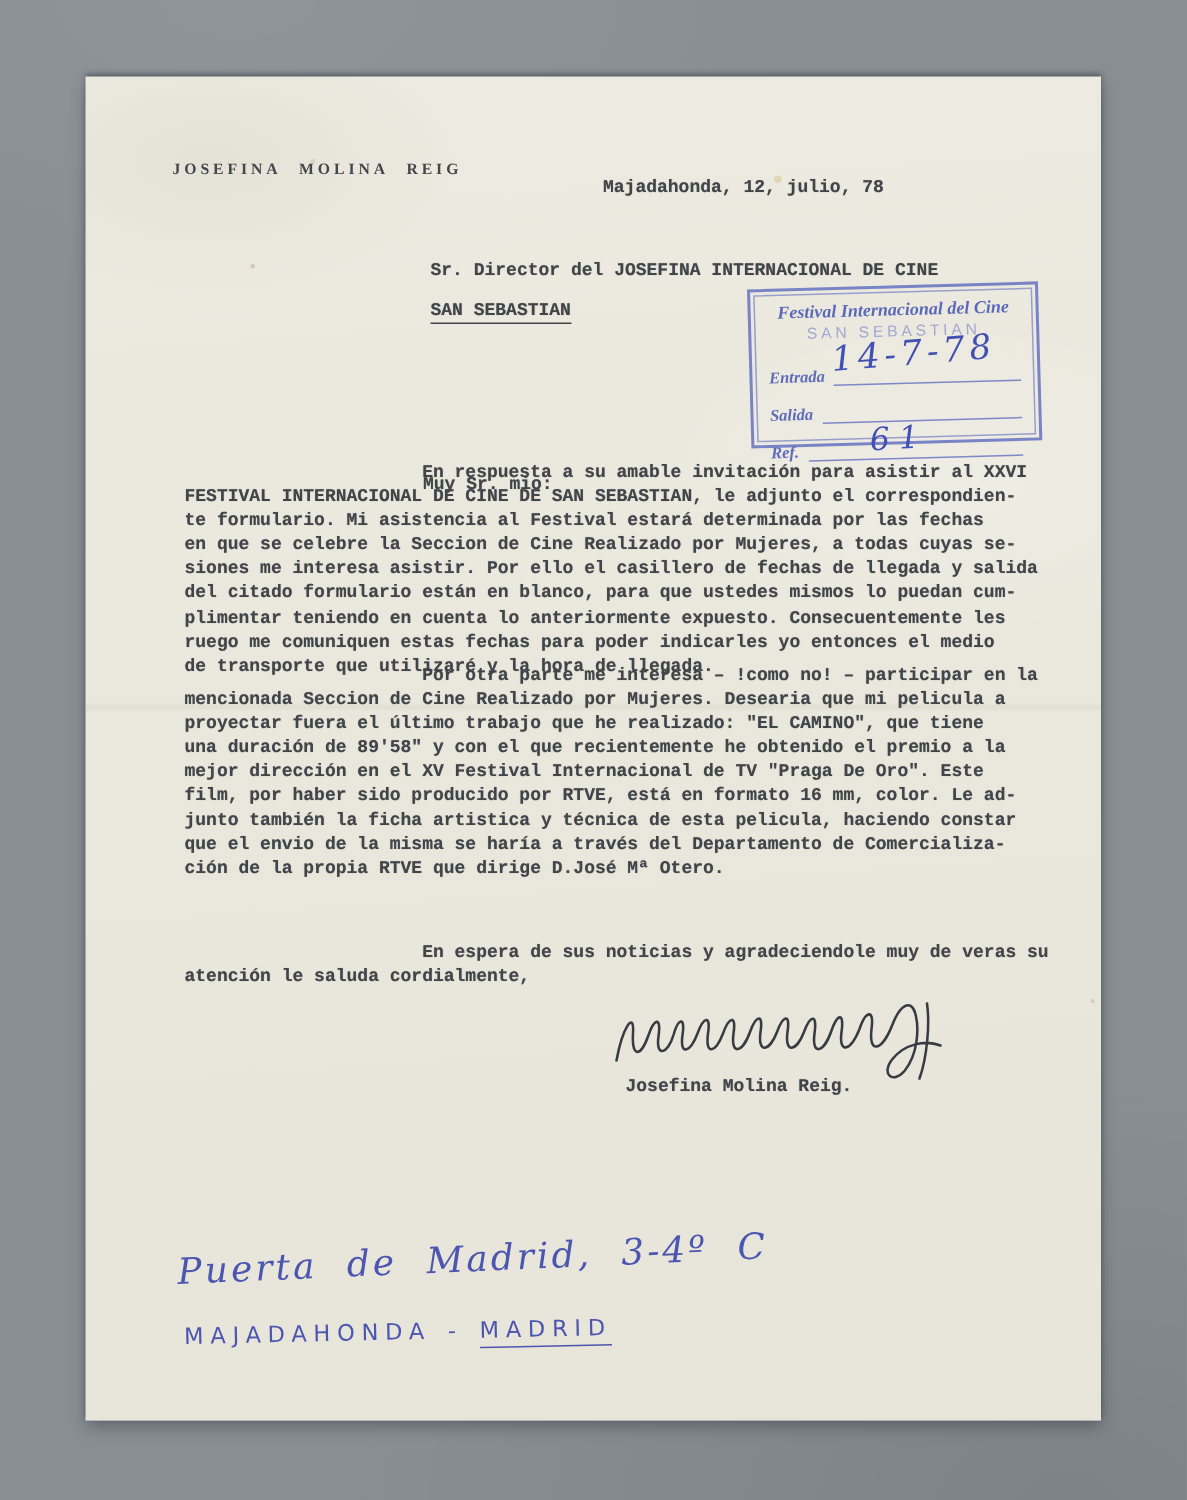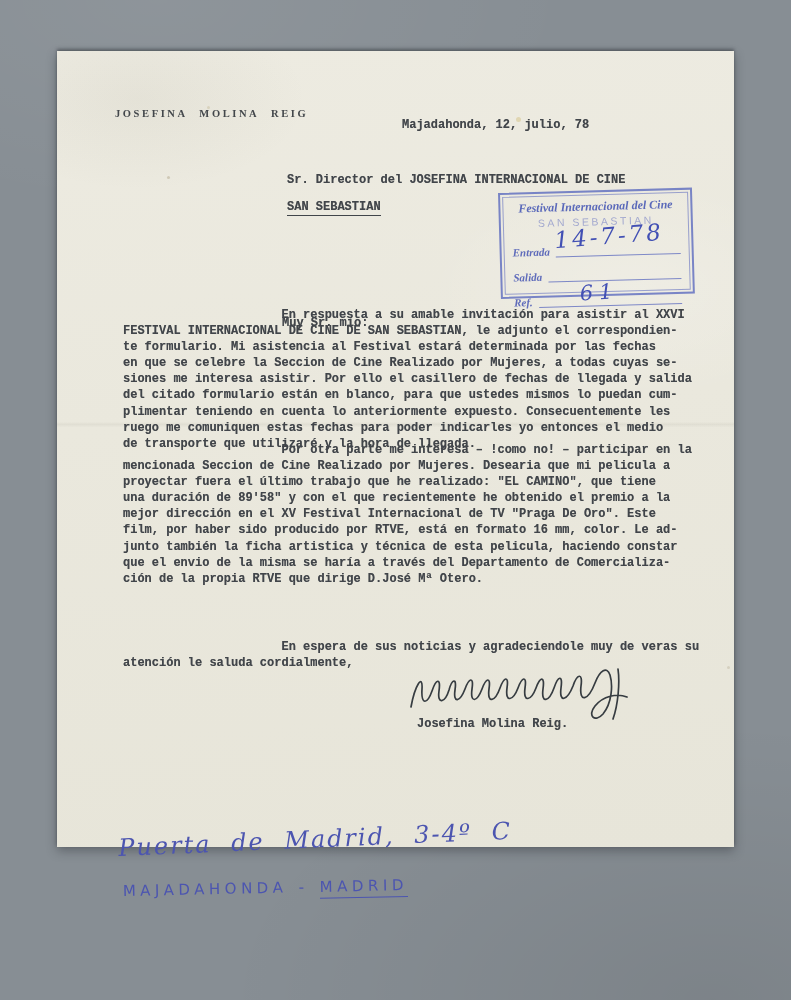--- a/index.html
+++ b/index.html
@@ -6,21 +6,21 @@
   body{
     width:791px;height:1000px;
     background:#878e94;
     background-image:
       radial-gradient(ellipse 600px 300px at 20% 0%, rgba(255,255,255,0.06), transparent 70%),
       radial-gradient(ellipse 700px 400px at 90% 100%, rgba(0,0,0,0.08), transparent 70%);
     position:relative;overflow:hidden;
     font-family:"Liberation Sans", sans-serif;
   }
   .paper{
-    position:absolute;left:57px;top:51px;width:677px;height:796px;
+    position:absolute;left:57px;top:51px;width:677px;height:896px;
     background:
       radial-gradient(ellipse 260px 140px at 12% 6%, rgba(120,115,95,0.07), transparent 65%),
       radial-gradient(ellipse 300px 160px at 85% 30%, rgba(255,255,255,0.18), transparent 70%),
       linear-gradient(to bottom, transparent 46.6%, rgba(95,92,78,0.07) 46.9%, transparent 47.3%),
       linear-gradient(176deg, #edebe1 0%, #eae8dd 45%, #e7e5d9 100%);
     box-shadow: 0 -2px 3px rgba(25,30,35,0.40), 0 4px 10px rgba(25,30,35,0.35);
   }
   .specks{
     position:absolute;left:150px;top:55px;width:3px;height:3px;border-radius:50%;
     background:#d8d2bd;
@@ -37,21 +37,21 @@
     color:#41454a;white-space:pre;
     text-shadow:0 0 0.6px rgba(65,69,74,0.55);
   }
   .dateline{position:absolute;left:345px;top:66px;}
   .recipient1{position:absolute;left:230px;top:121px;}
   .recipient2{position:absolute;left:230px;top:148px;border-bottom:1.3px solid #41454a;padding-bottom:0px;}
   .salutation{position:absolute;left:225px;top:229px;margin-top:35px;}
   .para{position:absolute;left:66px;}
   .para1{top:256px;}
   .para2{top:391px;}
-  .para3{top:588px;}
+  .para3{top:576px;}
   .typed-name{position:absolute;left:360px;top:665px;}
   .signature{position:absolute;left:348px;top:612px;width:256px;height:62px;}
   .signature svg{width:100%;height:100%;}
 
   
   .stamp{
     position:absolute;left:441px;top:142px;width:194px;height:106px;
     transform:rotate(-1.6deg);transform-origin:top left;
     border:2px solid rgba(82,97,188,0.75);
     color:#4c5cb8;

